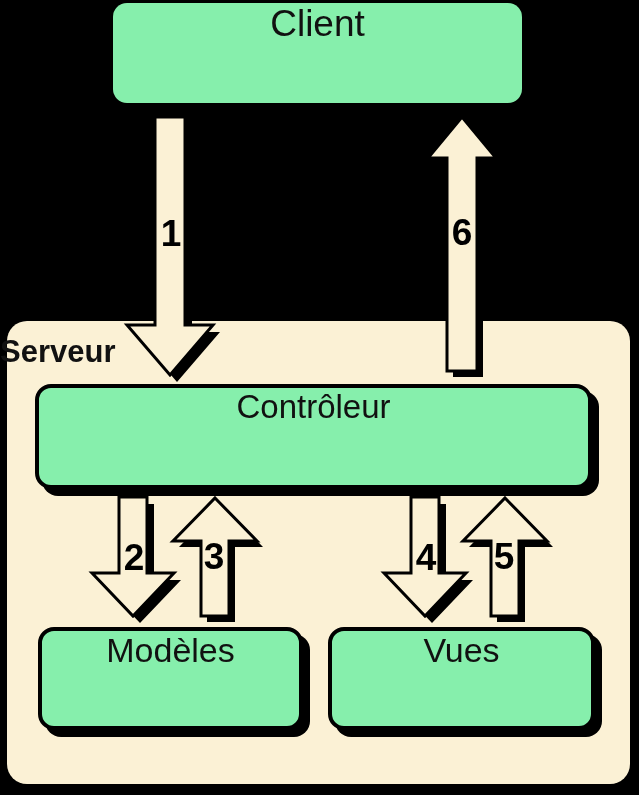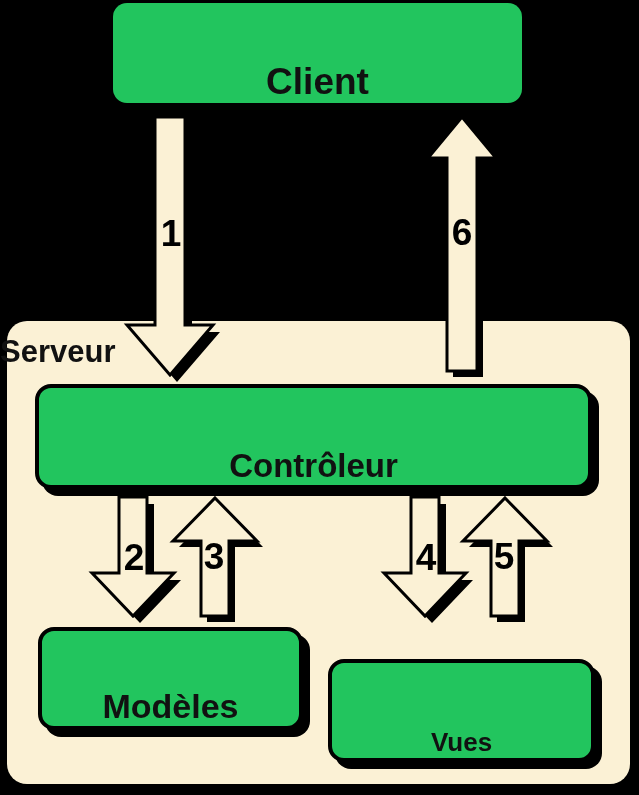--- a/index.html
+++ b/index.html
@@ -11,25 +11,25 @@
     position: relative;
     width: 639px;
     height: 795px;
     background: #000000;
     overflow: hidden;
     font-family: "Liberation Sans", sans-serif;
     color: #111;
   }
   .node {
     position: absolute;
-    background: #22c55e;
+    background: #86efac;
     display: flex;
-    align-items: flex-end;
+    align-items: flex-start;
     justify-content: center;
-    font-weight: bold;
+    font-weight: normal;
     box-sizing: border-box;
   }
   .node-plain {
     border: none;
     border-radius: 14px;
   }
   .node-bordered {
     border: 4px solid #000;
     border-radius: 16px;
     box-shadow: 7px 7px 0 #000;
@@ -62,23 +62,23 @@
     font-size: 33px;
     z-index: 3;
   }
   #modeles-node {
     left: 38px; top: 627px;
     width: 265px; height: 103px;
     font-size: 34px;
     z-index: 3;
   }
   #vues-node {
-    left: 328px; top: 659px;
+    left: 328px; top: 627px;
     width: 267px; height: 103px;
-    font-size: 26px;
+    font-size: 34px;
     z-index: 3;
   }
   #arrows-svg {
     position: absolute;
     left: 0; top: 0;
     width: 639px;
     height: 795px;
     z-index: 2;
     pointer-events: none;
   }

